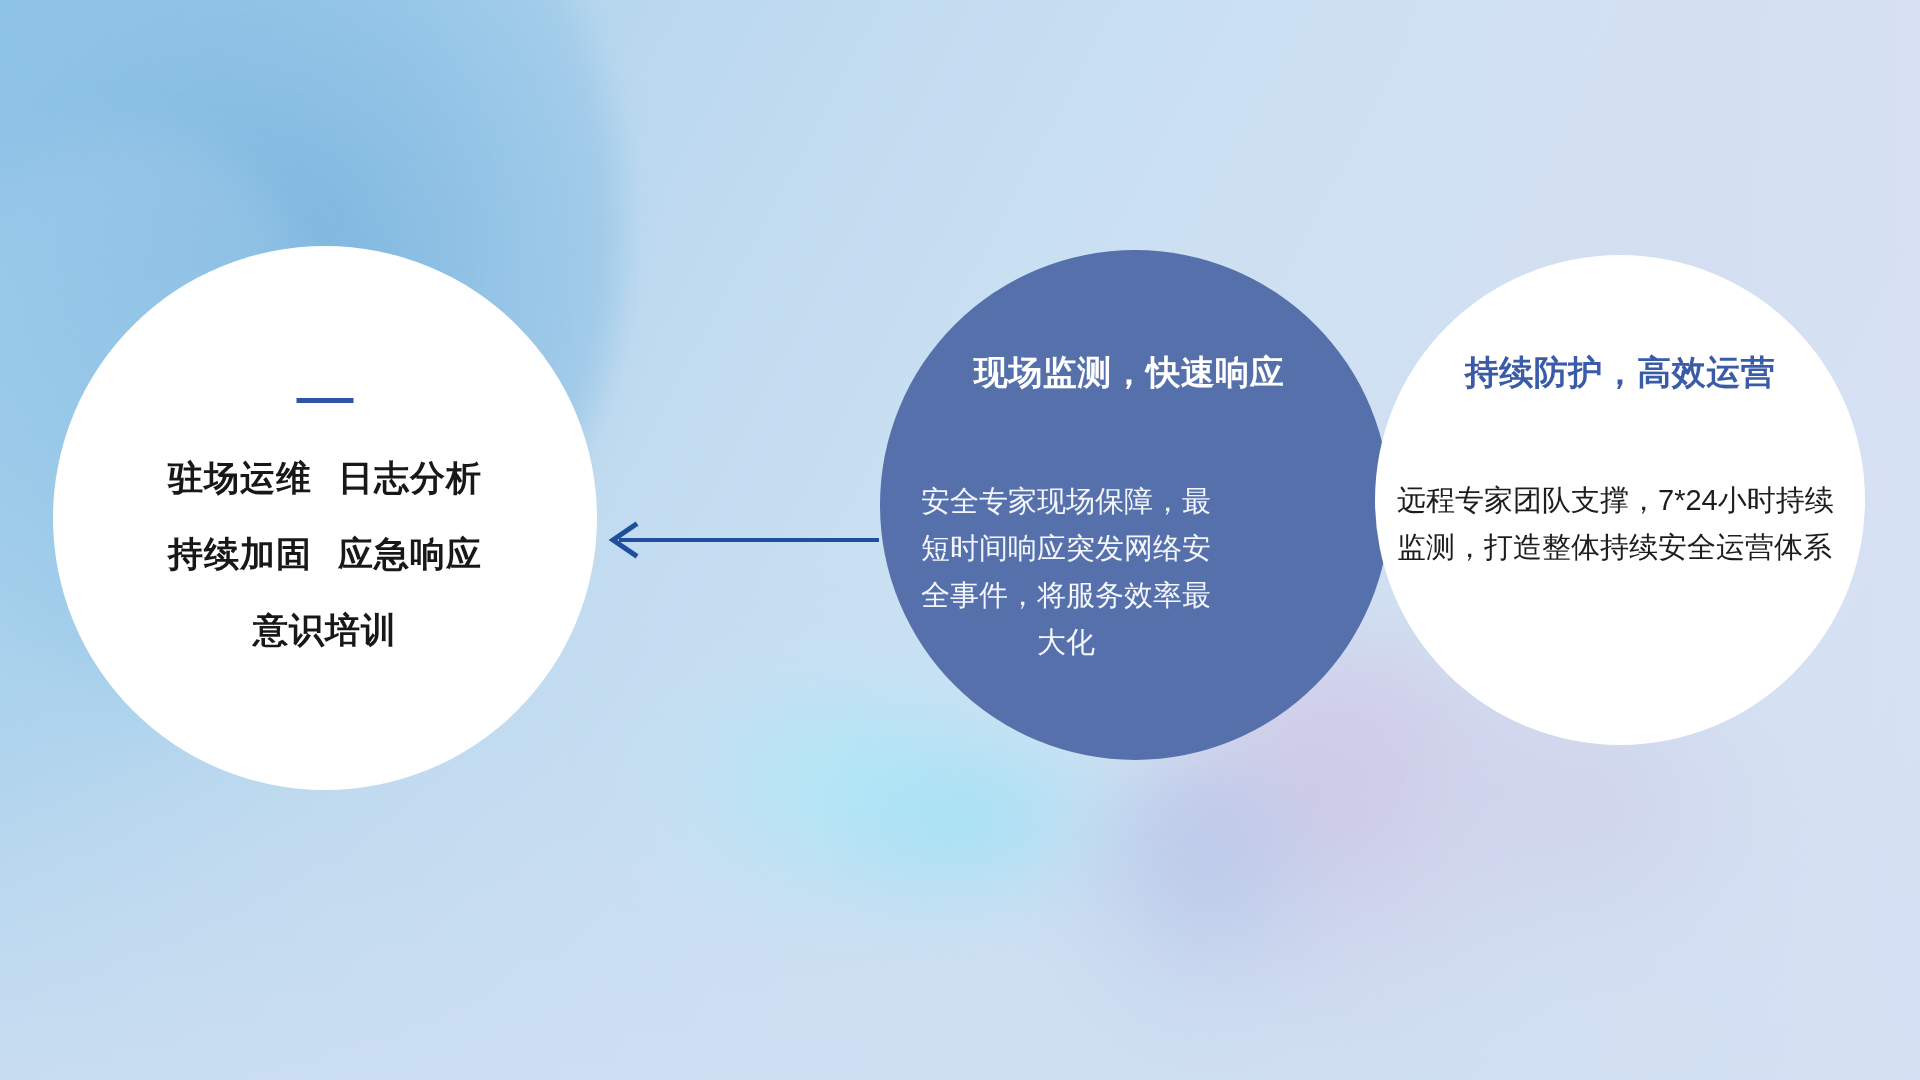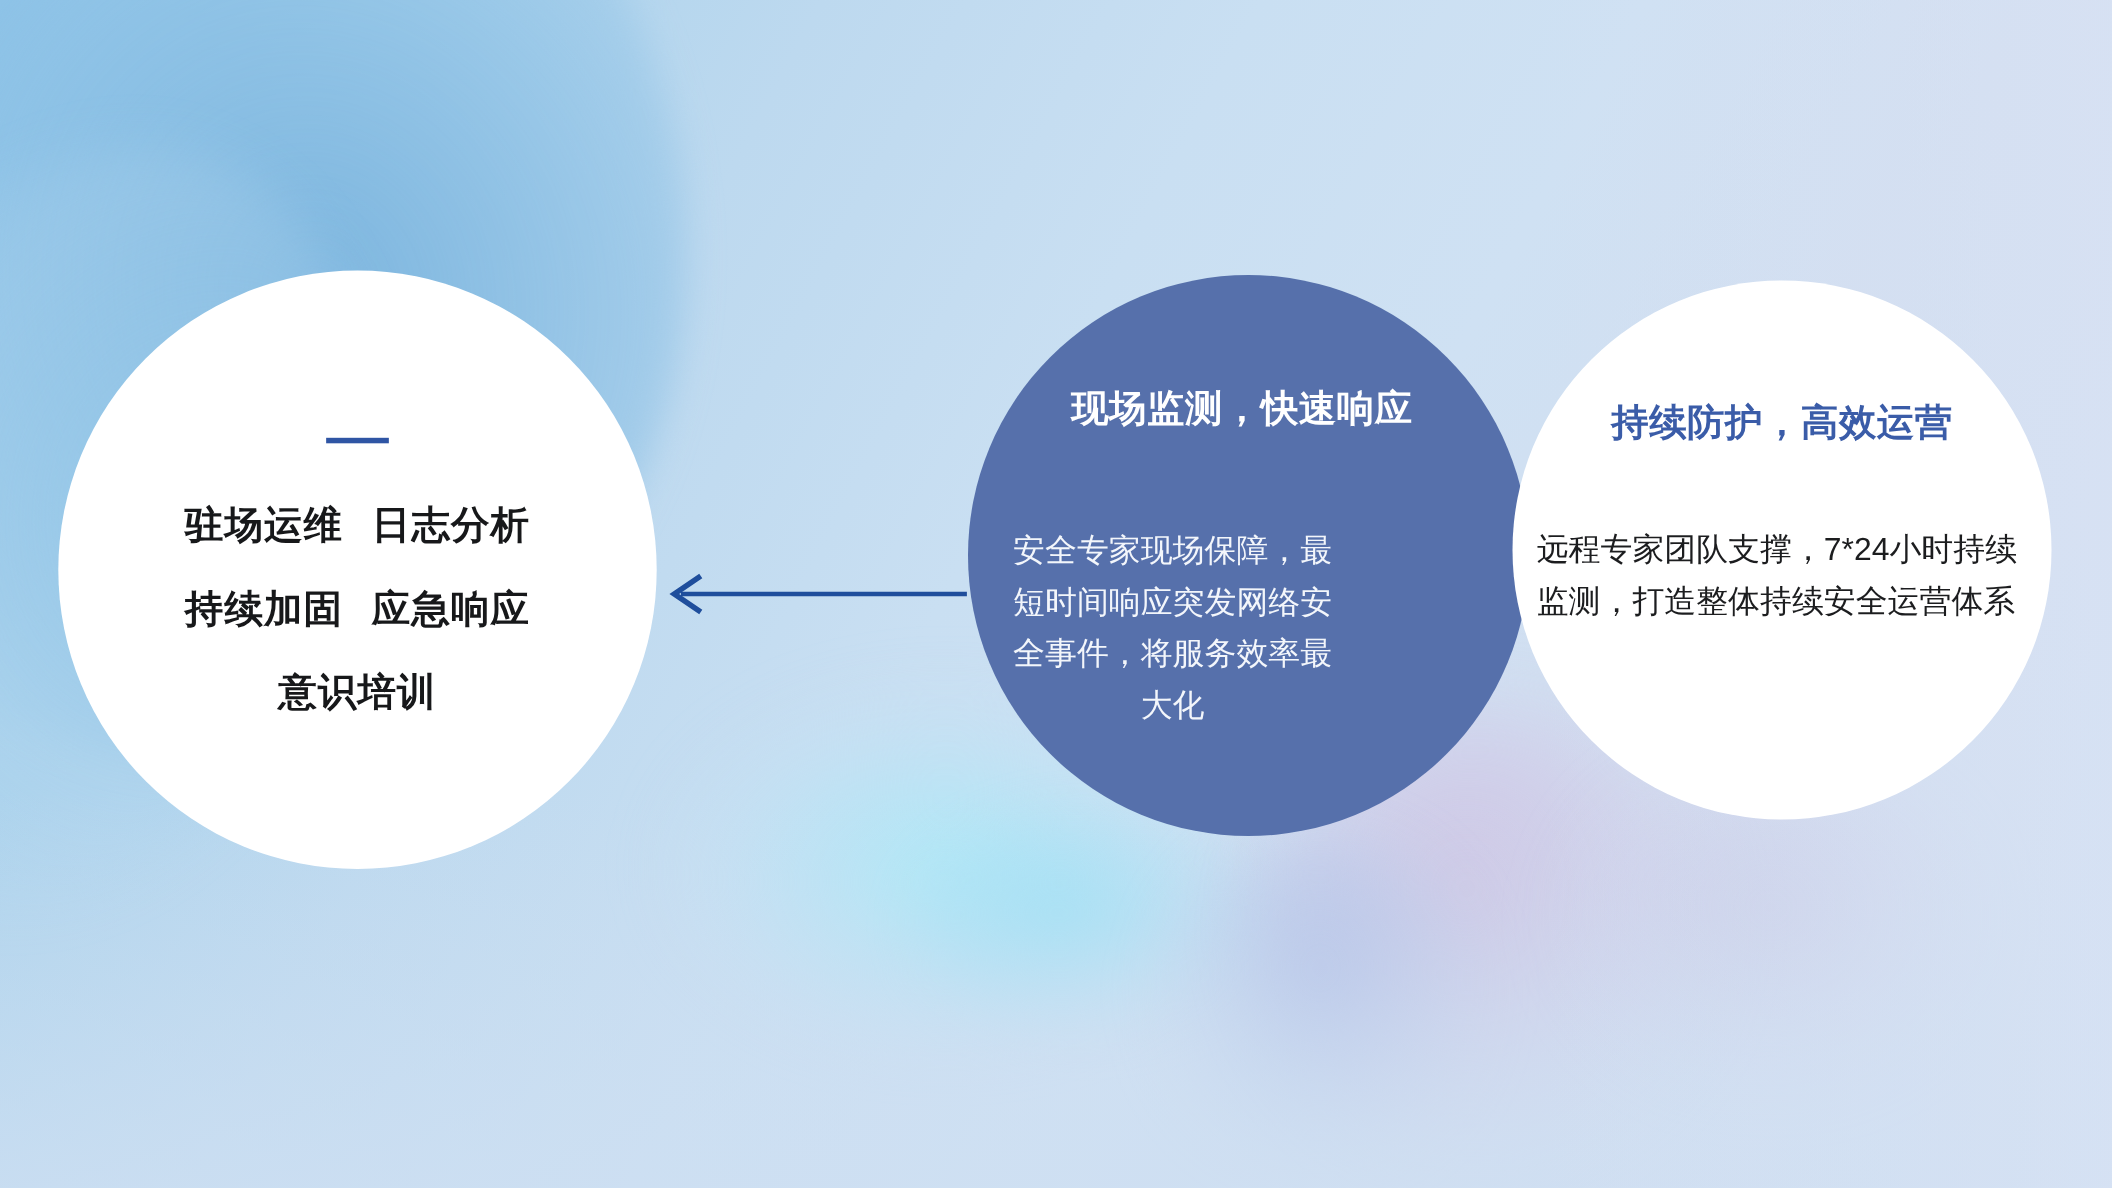--- a/index.html
+++ b/index.html
@@ -265,21 +265,20 @@
     position: absolute;
     left: 0;
     top: 100px;
     width: 490px;
     font-size: 34px;
     font-weight: bold;
     color: #3a5ca8;
     letter-spacing: 0.5px;
     line-height: 1;
     white-space: nowrap;
-    margin-top: 12px;
   }
   #right-body {
     position: absolute;
     left: 22px;
     top: 222px;
     width: 446px;
     font-size: 29px;
     color: #1c1d1f;
     line-height: 47px;
     text-align: left;

